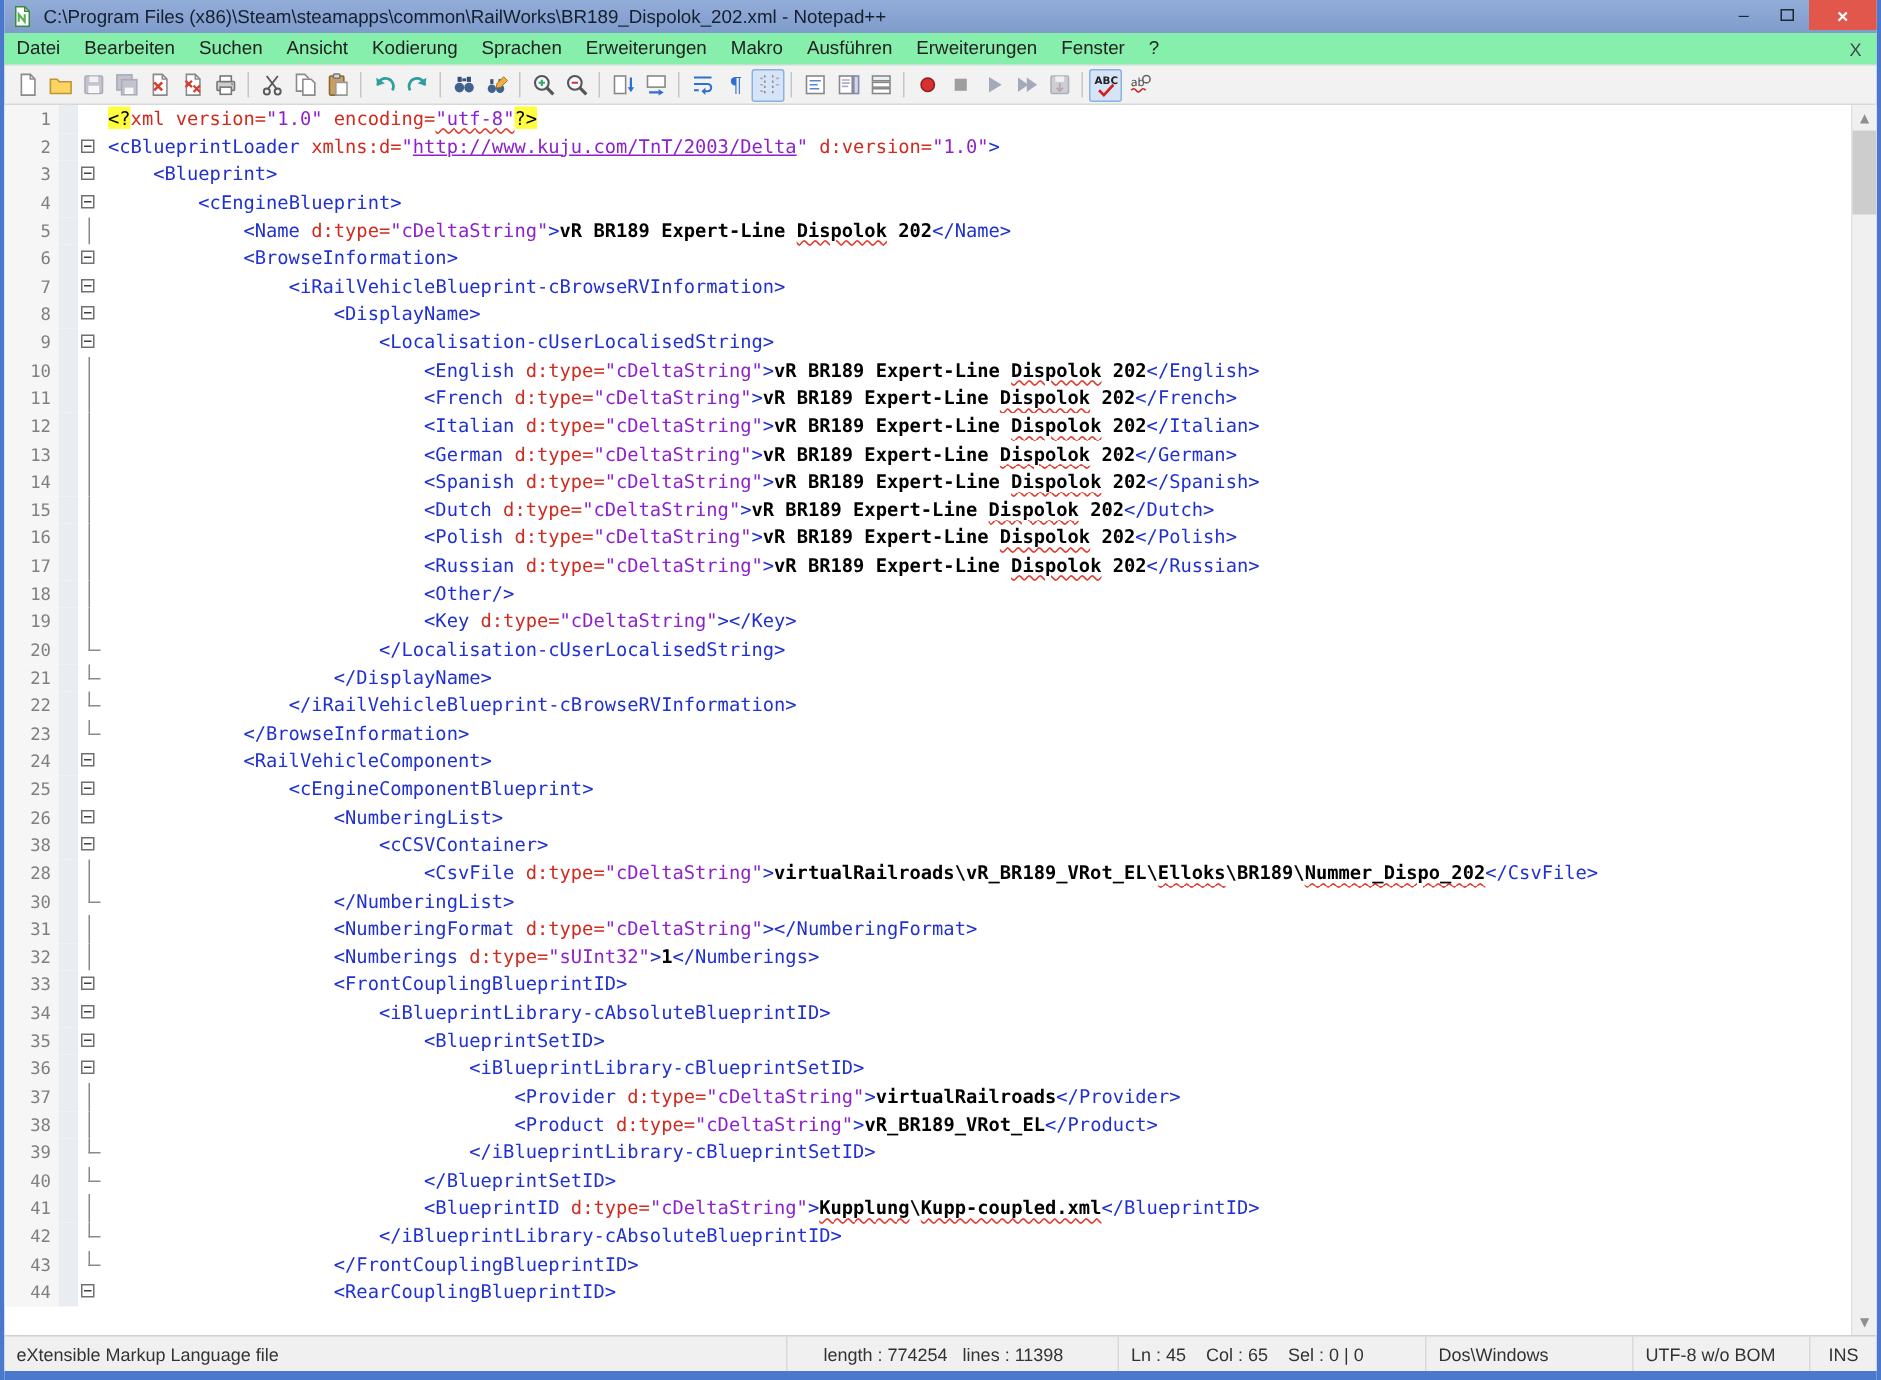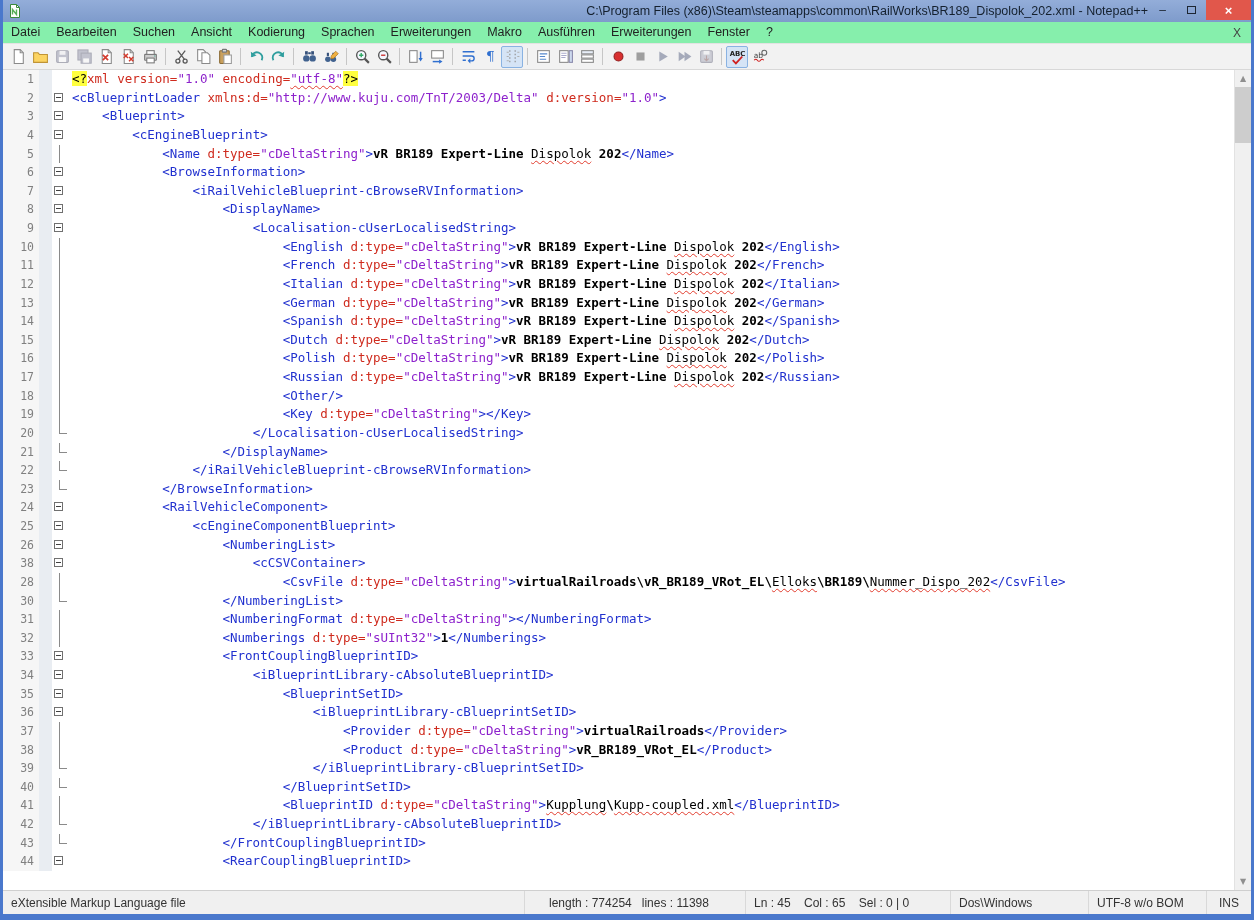--- a/index.html
+++ b/index.html
@@ -3,21 +3,21 @@
 <meta charset="utf-8">
 <style>
   html,body{margin:0;padding:0;background:#9aa7b8;}
   *{box-sizing:border-box;}
   .window{width:1254px;height:920px;display:flex;flex-direction:column;background:#fff;
     border-left:3px solid #4a78cc;border-right:3px solid #4a78cc;
     font-family:"Liberation Sans", sans-serif;}
   
   .titlebar{height:22px;background:linear-gradient(#93add9,#7e9bcb);display:flex;align-items:center;flex:0 0 auto;}
   .app-icon{width:18px;height:16px;margin:0 4px 0 4px;display:flex;align-items:center;}
-  .title-text{flex:1;text-align:right;font-size:12.5px;color:#14202e;white-space:nowrap;overflow:hidden;}
+  .title-text{flex:1;text-align:left;font-size:12.5px;color:#14202e;white-space:nowrap;overflow:hidden;}
   .caption{display:flex;align-self:flex-start;height:20px;}
   .cap-btn{width:29px;height:20px;display:flex;align-items:center;justify-content:center;color:#1d2633;font-size:12px;cursor:default;}
   .cap-btn .maxbox{width:9px;height:8px;border:1px solid #1d2633;display:block;}
   .cap-btn.close{width:45px;background:#e1574b;color:#fff;font-size:13px;font-weight:bold;}
   
   .menubar{height:22px;background:#86efac;display:flex;align-items:center;font-size:12.5px;color:#222;flex:0 0 auto;border-bottom:1px solid #e3e3e3;}
   .mi{padding:0 8px;line-height:21px;}
   .menu-spacer{flex:1;}
   .menu-x{padding:0 10px;color:#444;font-size:12px;}
   
@@ -38,23 +38,23 @@
   .fbox{display:block;width:9px;height:9px;margin:4px 0 0 2px;border:1px solid #707070;background:#fff;position:relative;}
   .fbox::after{content:"";position:absolute;left:1px;right:1px;top:3px;border-top:1px solid #404040;}
   .fline{display:block;width:1px;height:100%;margin-left:7px;background:#8a8a8a;}
   .fend{display:block;width:8px;height:10px;margin-left:7px;border-left:1px solid #8a8a8a;border-bottom:1px solid #8a8a8a;}
   .codeln{padding-left:4px;white-space:pre;}
   .tk-g{color:var(--c-tag,#2131cf);}
   .tk-a{color:var(--c-attr,#cf2b1e);}
   .tk-v{color:var(--c-value,#8d22cc);}
   .tk-x{color:var(--c-text,#000);font-weight:bold;}
   .tk-p{background:var(--c-piBg,#ffff3f);color:#000;}
-  .tk-l{color:var(--c-value,#8d22cc);}
+  .tk-l{color:var(--c-value,#8d22cc);text-decoration:underline;}
   .sq{text-decoration-line:underline;text-decoration-style:wavy;text-decoration-color:var(--c-squiggle,#e23c2e);text-decoration-thickness:1px;text-underline-offset:2px;}
-  .tk-x.sq{font-weight:normal;}
+  .tk-x.sq{font-weight:bold;}
   
   .vscroll{width:17px;flex:0 0 17px;background:#f0f0f0;border-left:1px solid #e2e2e2;display:flex;flex-direction:column;align-items:stretch;font-family:"DejaVu Sans", sans-serif;}
   .sb-btn{height:17px;display:flex;align-items:center;justify-content:center;color:#8f8f8f;font-size:8px;}
   .sb-thumb{height:56px;background:#cdcdcd;}
   .sb-space{flex:1;}
   
   .statusbar{height:24px;background:#f0f0f0;border-top:1px solid #cfcfcf;display:flex;align-items:stretch;font-size:12px;color:#333;flex:0 0 auto;}
   .ss{display:flex;align-items:center;padding:0 8px;border-right:1px solid #d9d9d9;white-space:pre;overflow:hidden;}
   .ss.type{flex:1;}
   .ss.len{width:205px;flex:0 0 205px;margin-left:16px;}

